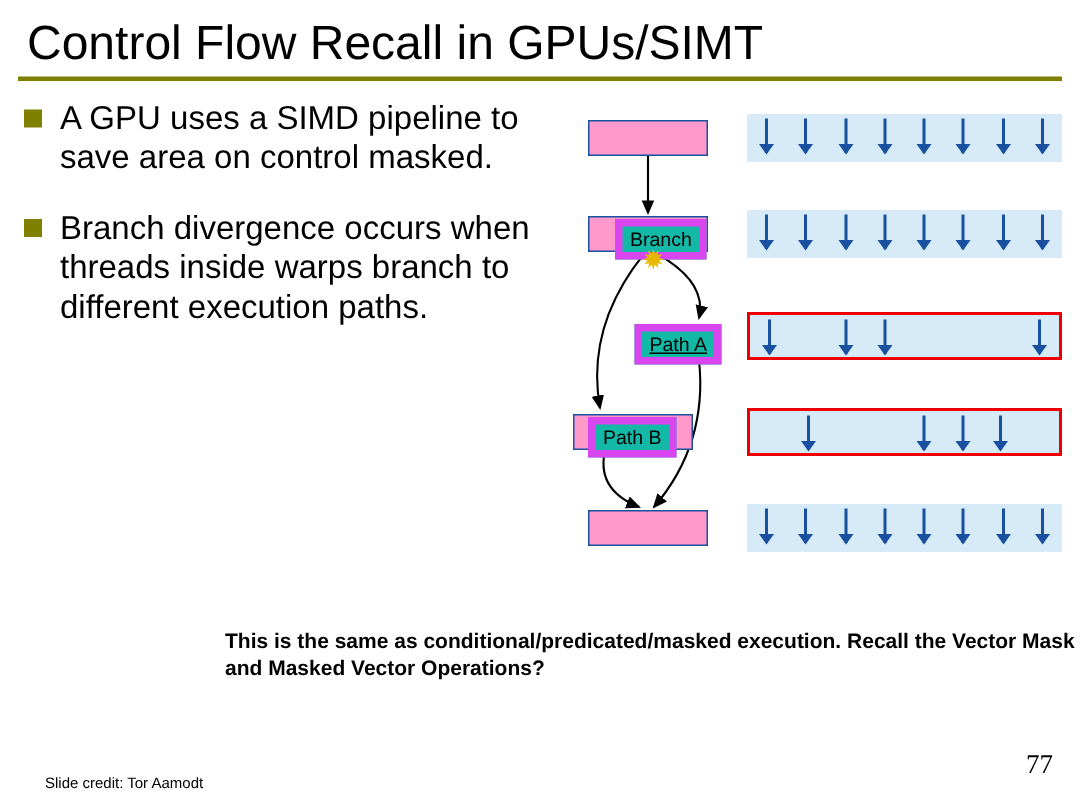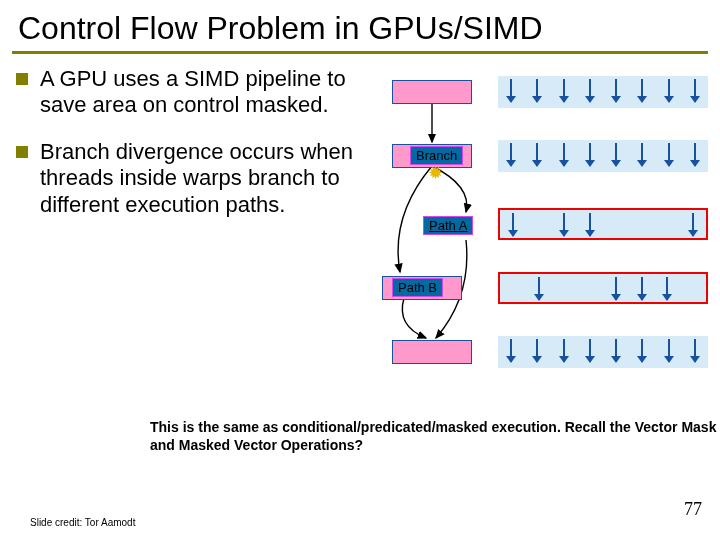--- a/index.html
+++ b/index.html
@@ -86,22 +86,22 @@
     left: 12px;
     width: 80px;
     height: 24px;
     border: 1.5px solid #1951a0;
     background: #ff99cc;
   }
   .label {
     position: absolute;
     font-size: 13px;
     font-family: Arial, sans-serif;
-    background: #0369a1;
-    border: 1px solid #d946ef;
+    background: #14b8a6;
+    border: 5px solid #d946ef;
     padding: 1px 5px;
   }
   .lanes {
     position: absolute;
     left: 118px;
     width: 210px;
     height: 32px;
     background: #d6eaf8;
   }
   .lanes .arrows {
@@ -142,21 +142,21 @@
   }
   .spark {
     position: absolute;
     font-size: 18px;
     color: #e6b800;
   }
 </style>
 </head>
 <body>
 
-<div class="title">Control Flow Problem in GPUs/SIMD</div>
+<div class="title">Control Flow Recall in GPUs/SIMT</div>
 <div class="hr"></div>
 
 <div class="content">
   <div class="left">
     <div class="bullet1">
       <div class="bull-sq"></div>
       <div>A GPU uses a SIMD pipeline to save area on control masked.</div>
     </div>
     <div class="bullet1" style="margin-top:20px;justify-content:flex-end;">
       <div class="bull-sq"></div>

